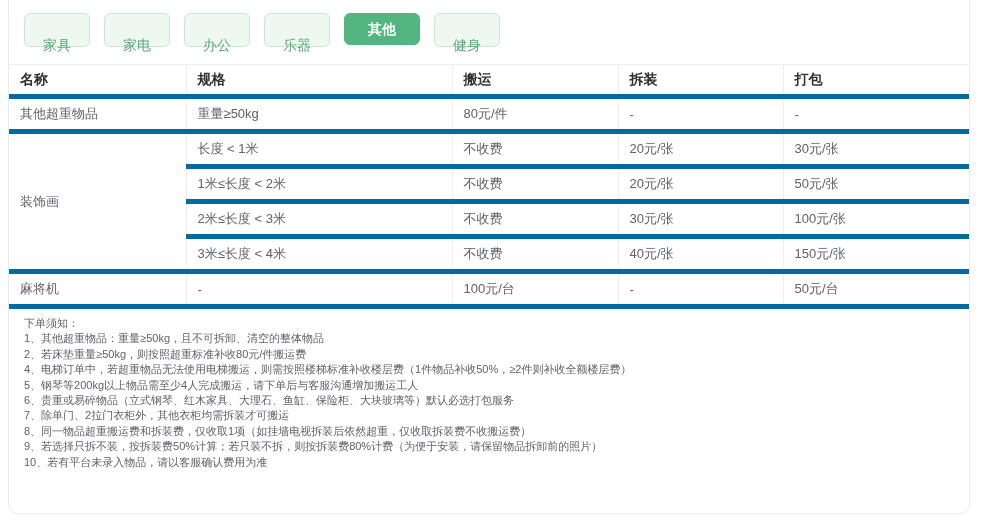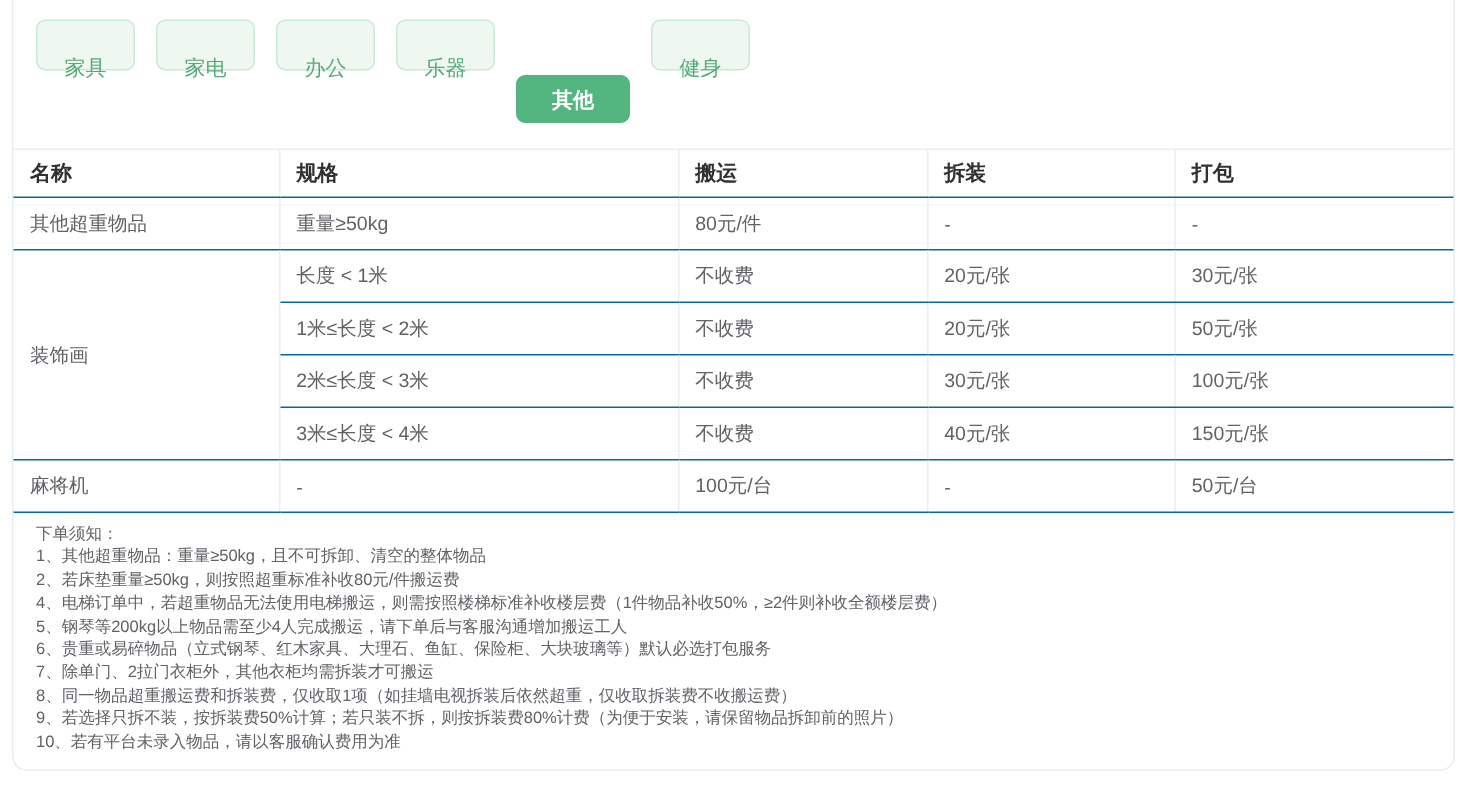--- a/index.html
+++ b/index.html
@@ -10,25 +10,25 @@
     background:#fff; border:1px solid #e8edf2; border-radius:10px;
   }
   
   .tab-bar { display:flex; gap:14px; margin:24px 0 0 15px; }
   .tab {
     height:32px; line-height:30px; padding:16px 18px; font-size:14px;
     background:#eef8f1; color:#56a978; border:1px solid #c9e8d5; border-radius:6px;
     cursor:pointer; white-space:nowrap;
   }
   .tab.active {
-    background:#53b57f; color:#ffffff; border-color:#53b57f; font-weight:bold; padding:0 23px;margin-top:37px;
+    background:#53b57f; color:#ffffff; border-color:#53b57f; font-weight:bold; padding:0 23px;
   }
   
   table { width:100%; border-collapse:collapse; table-layout:fixed; margin-top:17px; border-top:1px solid #ebeef5; }
-  th, td { border-bottom:1px solid #0369a1; border-right:1px solid #ebeef5; text-align:left; vertical-align:middle; padding-left:11px; }
+  th, td { border-bottom:5px solid #0369a1; border-right:1px solid #ebeef5; text-align:left; vertical-align:middle; padding-left:11px; }
   th:last-child, td:last-child { border-right:none; }
   th { height:32px; font-size:14px; color:#303133; font-weight:bold; }
   td { height:35px; font-size:13px; color:#606266; }
   
   .notes { padding:7px 15px 0 15px; font-size:11px; color:#606266; line-height:1.4; }
   .notes div { white-space:nowrap; }
 </style>
 </head>
 <body>
 

